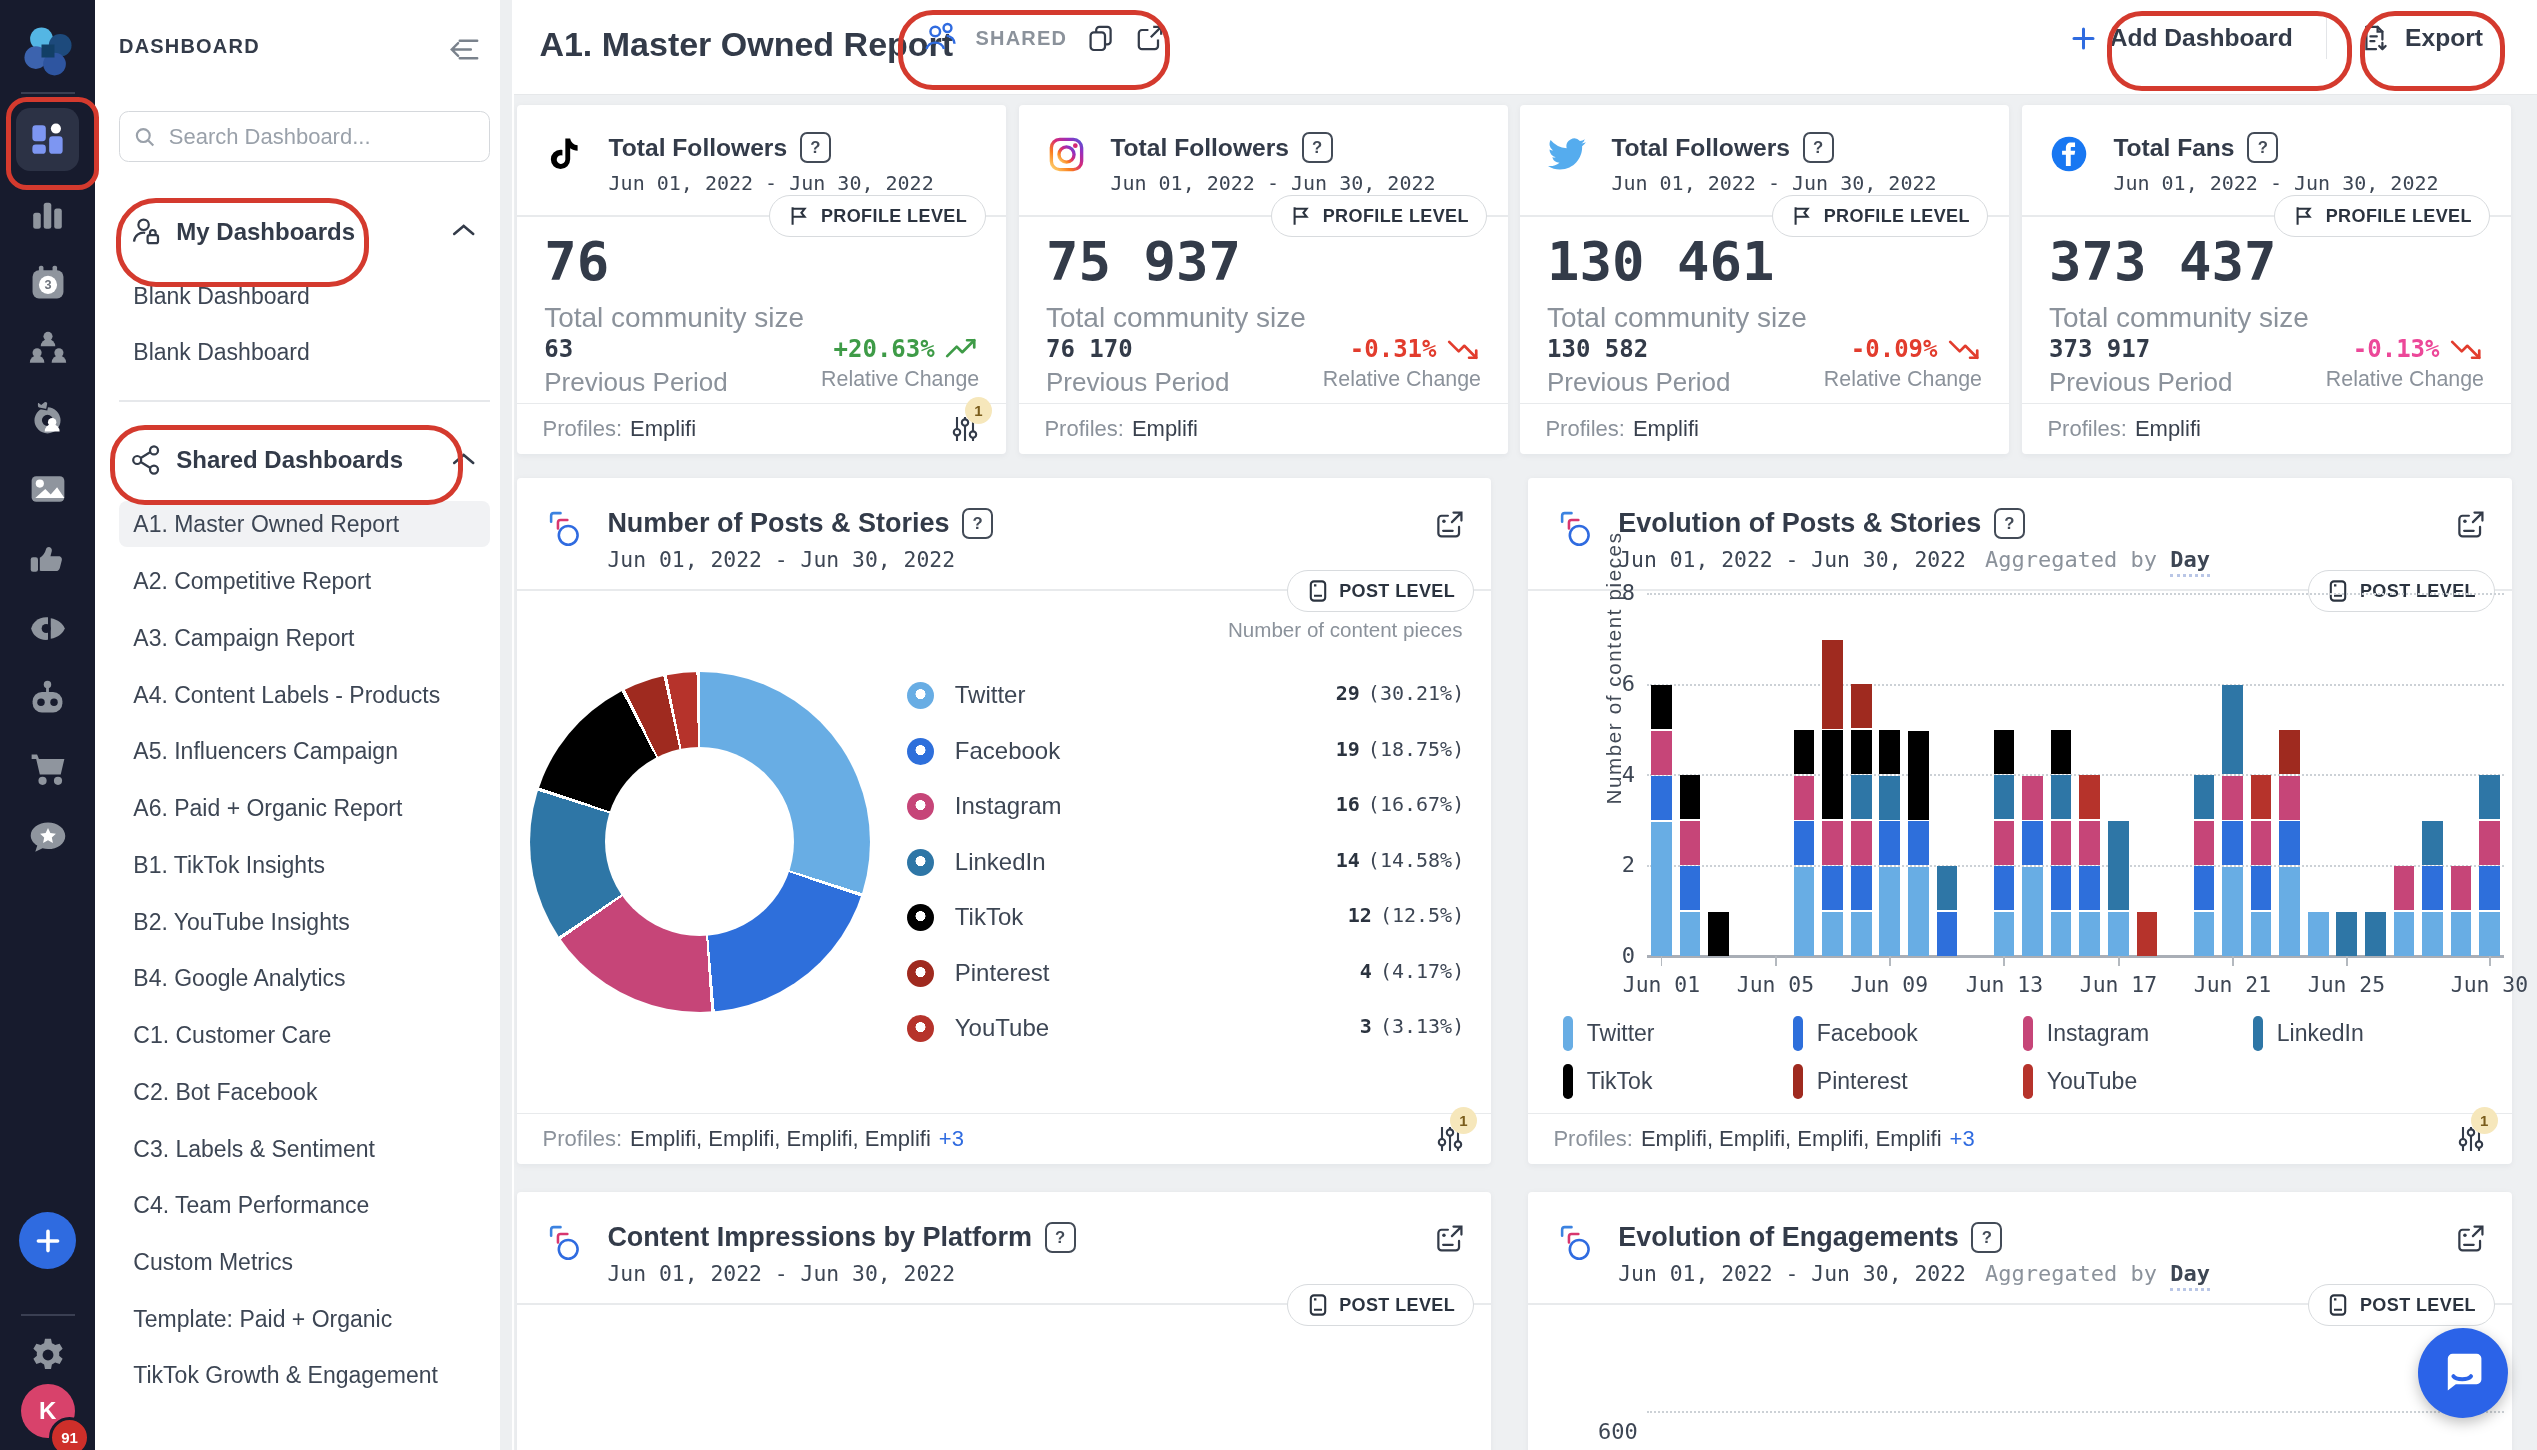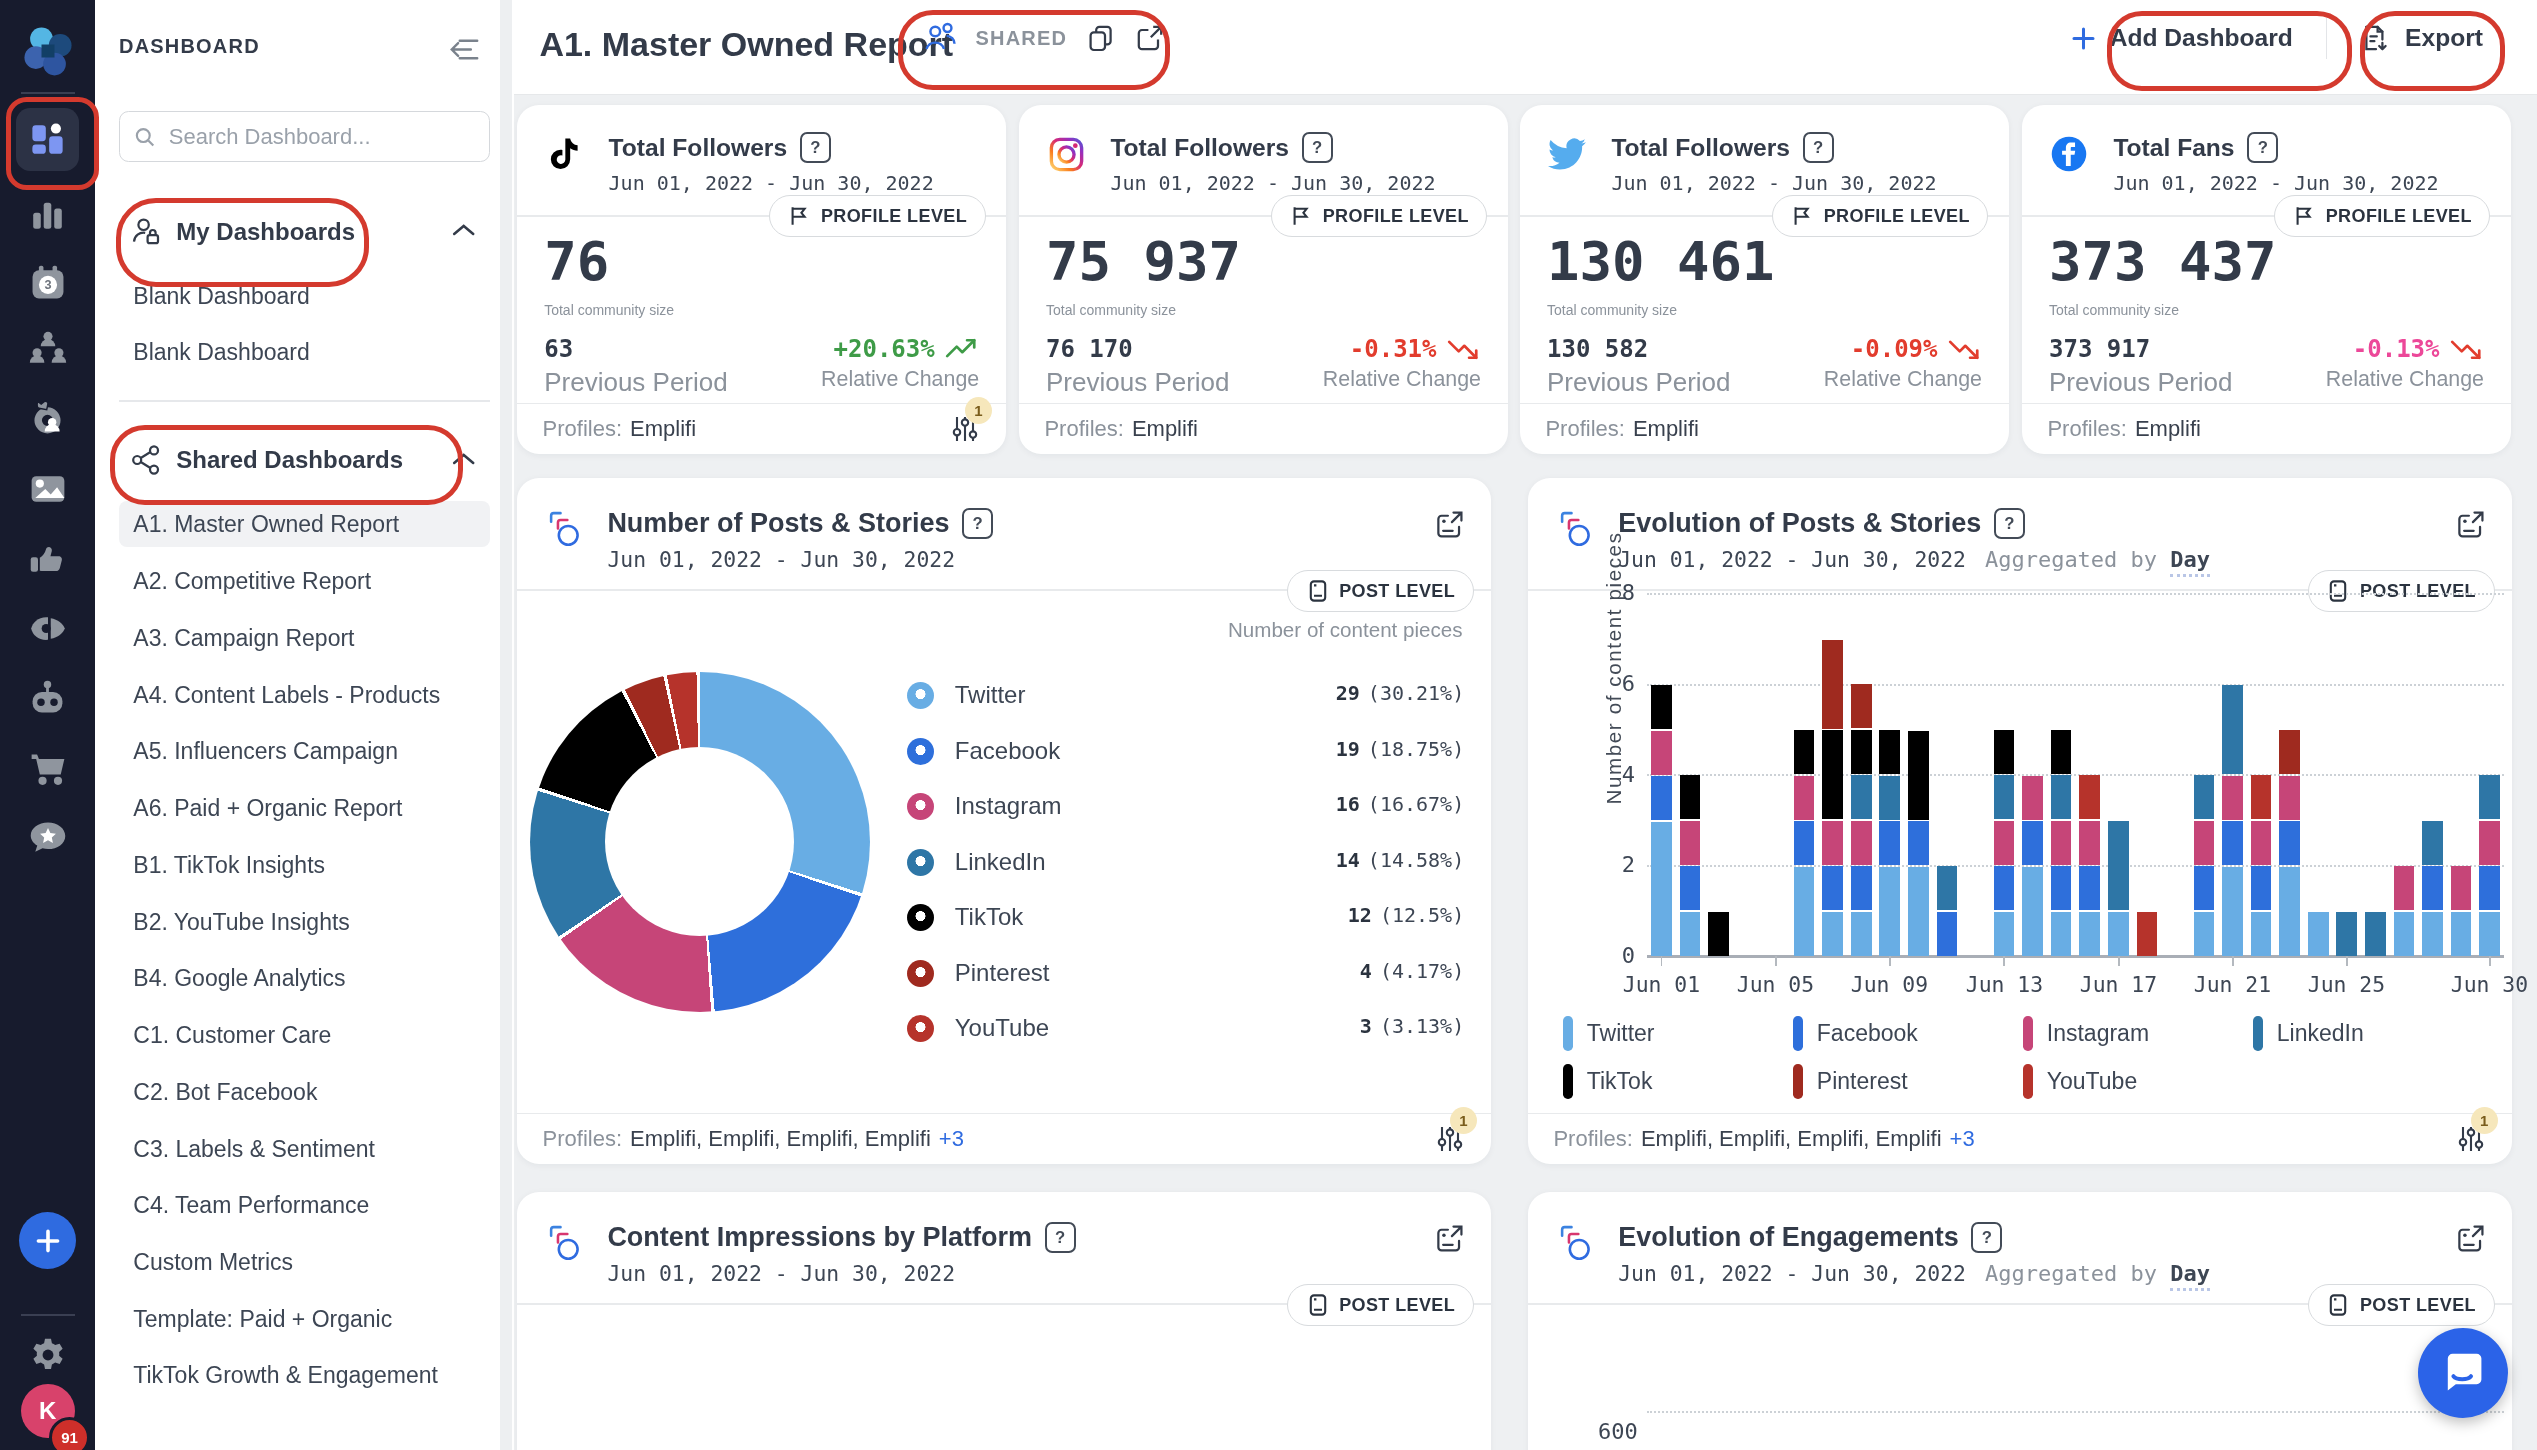--- a/index.html
+++ b/index.html
@@ -30,32 +30,32 @@
   #main{position:absolute;left:514px;top:0;width:2023px;height:1450px;background:#eef0f2;}
   #topbar{position:absolute;left:0;top:0;width:2023px;height:94px;background:#fff;border-bottom:1.6px solid #e6e8ea;}
   .page-title{position:absolute;left:25.4px;top:25.4px;font-size:34px;font-weight:bold;color:#333b49;}
   .shared-group{position:absolute;left:409px;top:20.6px;display:flex;align-items:center;gap:17.5px;}
   .shared-label{font-size:20px;font-weight:bold;letter-spacing:1.2px;color:#8b929b;}
   .topbar-right{position:absolute;right:48px;top:17.5px;display:flex;align-items:center;gap:27px;}
   .tb-btn{display:flex;align-items:center;gap:12.7px;font-size:24.6px;font-weight:bold;color:#333b49;background:none;border:none;cursor:pointer;font-family:"Liberation Sans",sans-serif;}
   .tb-sep{width:1.6px;height:41px;background:#e3e5e8;}
   .section-heading{position:absolute;left:14.3px;top:125px;font-size:31px;font-weight:bold;color:#333b49;}
   
-  .card{position:absolute;background:#fff;border-radius:22px;box-shadow:0 1.6px 6.3px rgba(20,30,50,.05);}
+  .card{position:absolute;background:#fff;border-radius:4px;box-shadow:0 1.6px 6.3px rgba(20,30,50,.05);}
   .kpi{width:489px;height:349px;top:105px;}
   .kpi-head{position:absolute;left:25.4px;top:27px;display:flex;gap:22px;}
   .plat-icon{width:44px;height:44px;display:flex;align-items:center;justify-content:center;}
   .t-row{display:flex;align-items:center;gap:12.7px;}
   .c-title{font-size:24.6px;font-weight:bold;color:#333b49;}
   .c-date{font-size:20px;color:#3d4654;margin-top:8px;}
   .help{display:inline-flex;width:27px;height:27px;border:2.4px solid #434b57;border-radius:7.1px;align-items:center;justify-content:center;font-size:16.7px;font-weight:bold;color:#434b57;}
   .hr{position:absolute;left:0;width:100%;height:1.6px;background:#e8eaec;}
   .level-pill{position:absolute;display:flex;align-items:center;gap:9.5px;background:#fff;border:1.6px solid #d8dbde;border-radius:32px;padding:8px 17.5px;font-size:18px;font-weight:bold;letter-spacing:0.4px;color:#2b333f;}
   .kpi-value{position:absolute;left:27px;top:125px;font-size:54px;font-weight:bold;color:#333b49;}
-  .kpi-vlabel{position:absolute;left:27px;top:197px;font-size:14px;color:#8b929b;}
+  .kpi-vlabel{position:absolute;left:27px;top:197px;font-size:28px;color:#8b929b;}
   .kpi-prev{position:absolute;left:27px;top:230px;font-size:24px;font-weight:bold;color:#333b49;}
   .kpi-prevlabel{position:absolute;left:27px;top:262px;font-size:26px;color:#8b929b;}
   .kpi-change{position:absolute;right:27px;top:230px;font-size:24px;font-weight:bold;display:flex;gap:9.5px;align-items:center;}
   .kpi-changelabel{position:absolute;right:27px;top:262px;font-size:21.4px;color:#8b929b;}
   .card-foot{position:absolute;left:0;bottom:0;width:100%;height:51px;border-top:1.6px solid #e8eaec;box-sizing:border-box;display:flex;align-items:center;padding:0 25.4px;font-size:22px;}
   .foot-gray{color:#8b929b;margin-right:8px;}
   .foot-dark{color:#39414e;}
   .foot-more{color:#2f6be0;margin-left:8px;}
   .foot-right{margin-left:auto;position:relative;display:flex;align-items:center;}
   .filter-badge{position:absolute;right:-11px;top:-16px;width:27px;height:27px;border-radius:50%;background:#f6e7bb;color:#7a5d1c;font-size:15px;font-weight:bold;display:flex;align-items:center;justify-content:center;}

